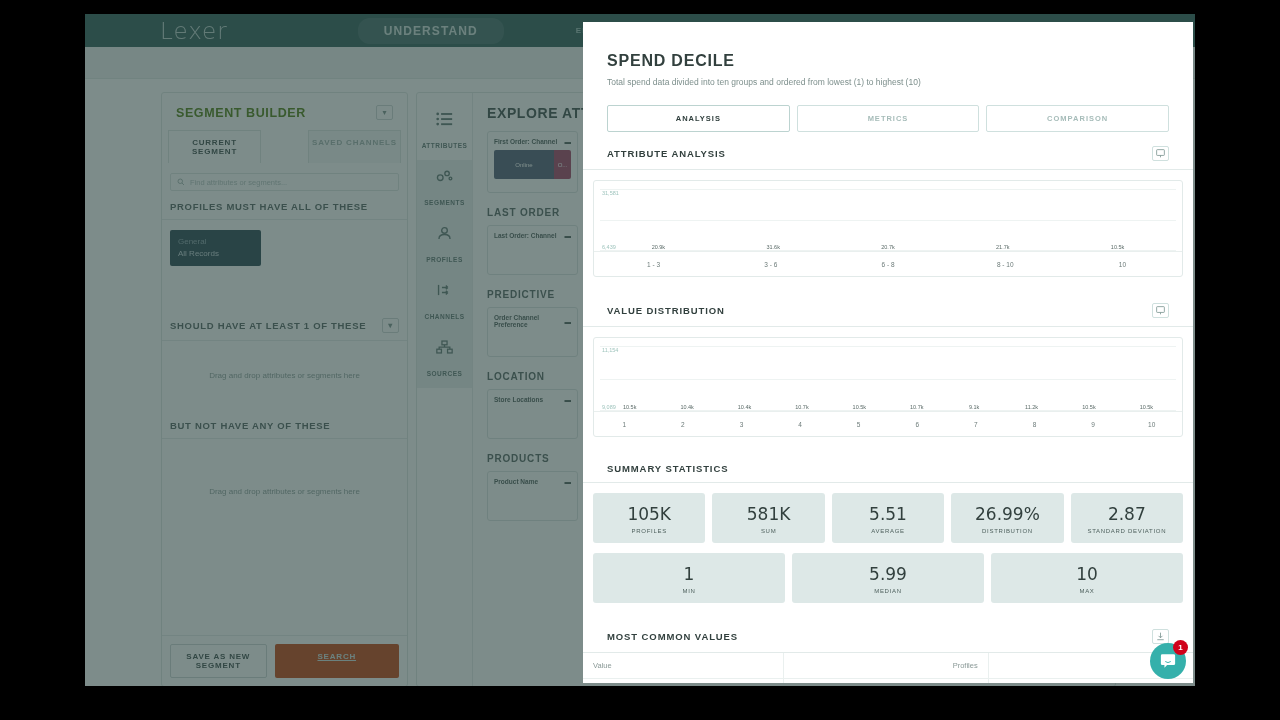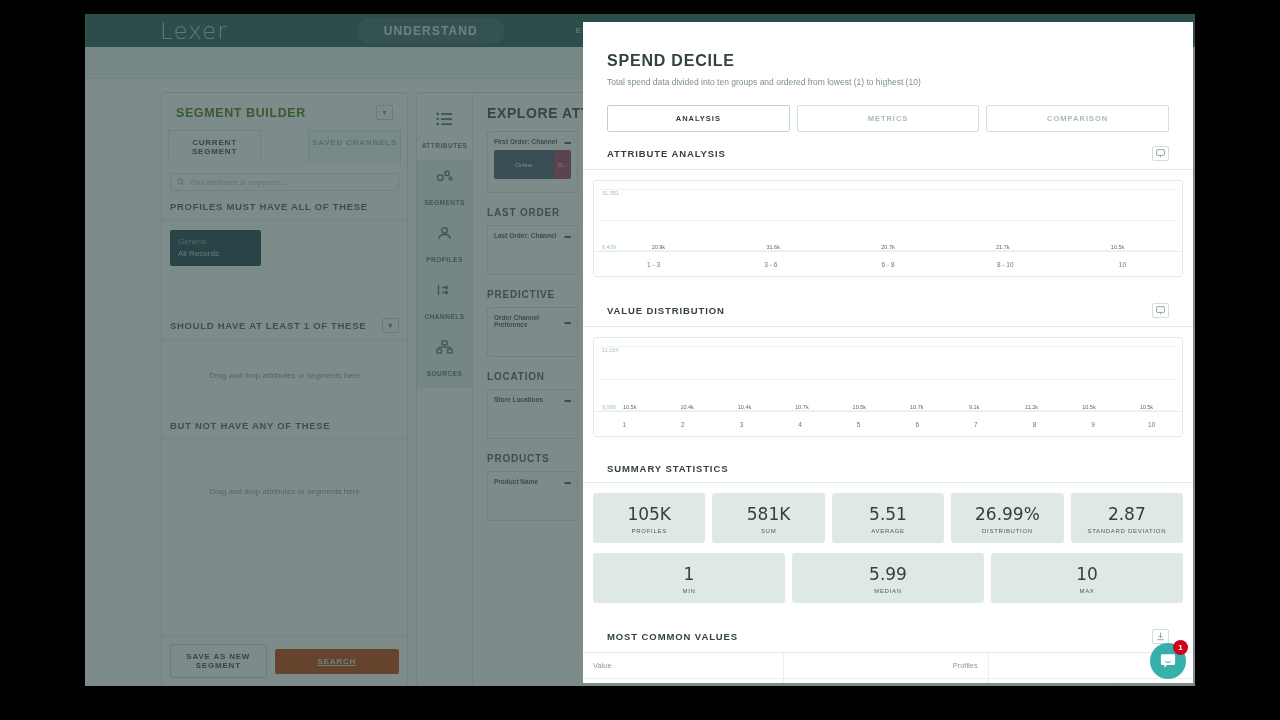--- a/index.html
+++ b/index.html
@@ -76,21 +76,21 @@
   }
   .sb-sec-label.row { display: flex; align-items: center; justify-content: space-between; }
   .chip {
     margin: 10px 0 0 8px; width: 91px; background: #23424d; border-radius: 2px;
     padding: 6px 8px; color: #8aa3ab; font-size: 8px; line-height: 1.5;
   }
   .chip b { display: block; color: #c3d3d8; font-weight: normal; }
   .dropzone { text-align: center; font-size: 8px; color: #8b9c99; padding: 30px 0; }
   .sb-foot {
     position: absolute; bottom: 0; left: 0; right: 0; padding: 8px;
-    border-top: 1px solid #e5ebea; display: flex; gap: 8px; align-items: center;
+    border-top: 1px solid #e5ebea; display: flex; gap: 8px;
   }
   .btn-ghost {
     flex: 1; border: 1px solid #ccd6d4; border-radius: 2px; text-align: center;
     font-size: 8px; letter-spacing: .8px; font-weight: bold; color: #3a4a48; padding: 7px 0;
   }
   .btn-primary {
     flex: 1; background: #c2410c; border-radius: 2px; text-align: center;
     font-size: 8px; letter-spacing: .8px; font-weight: bold; color: #cfe2e0; padding: 8px 15px; text-decoration: underline;
   }
 

